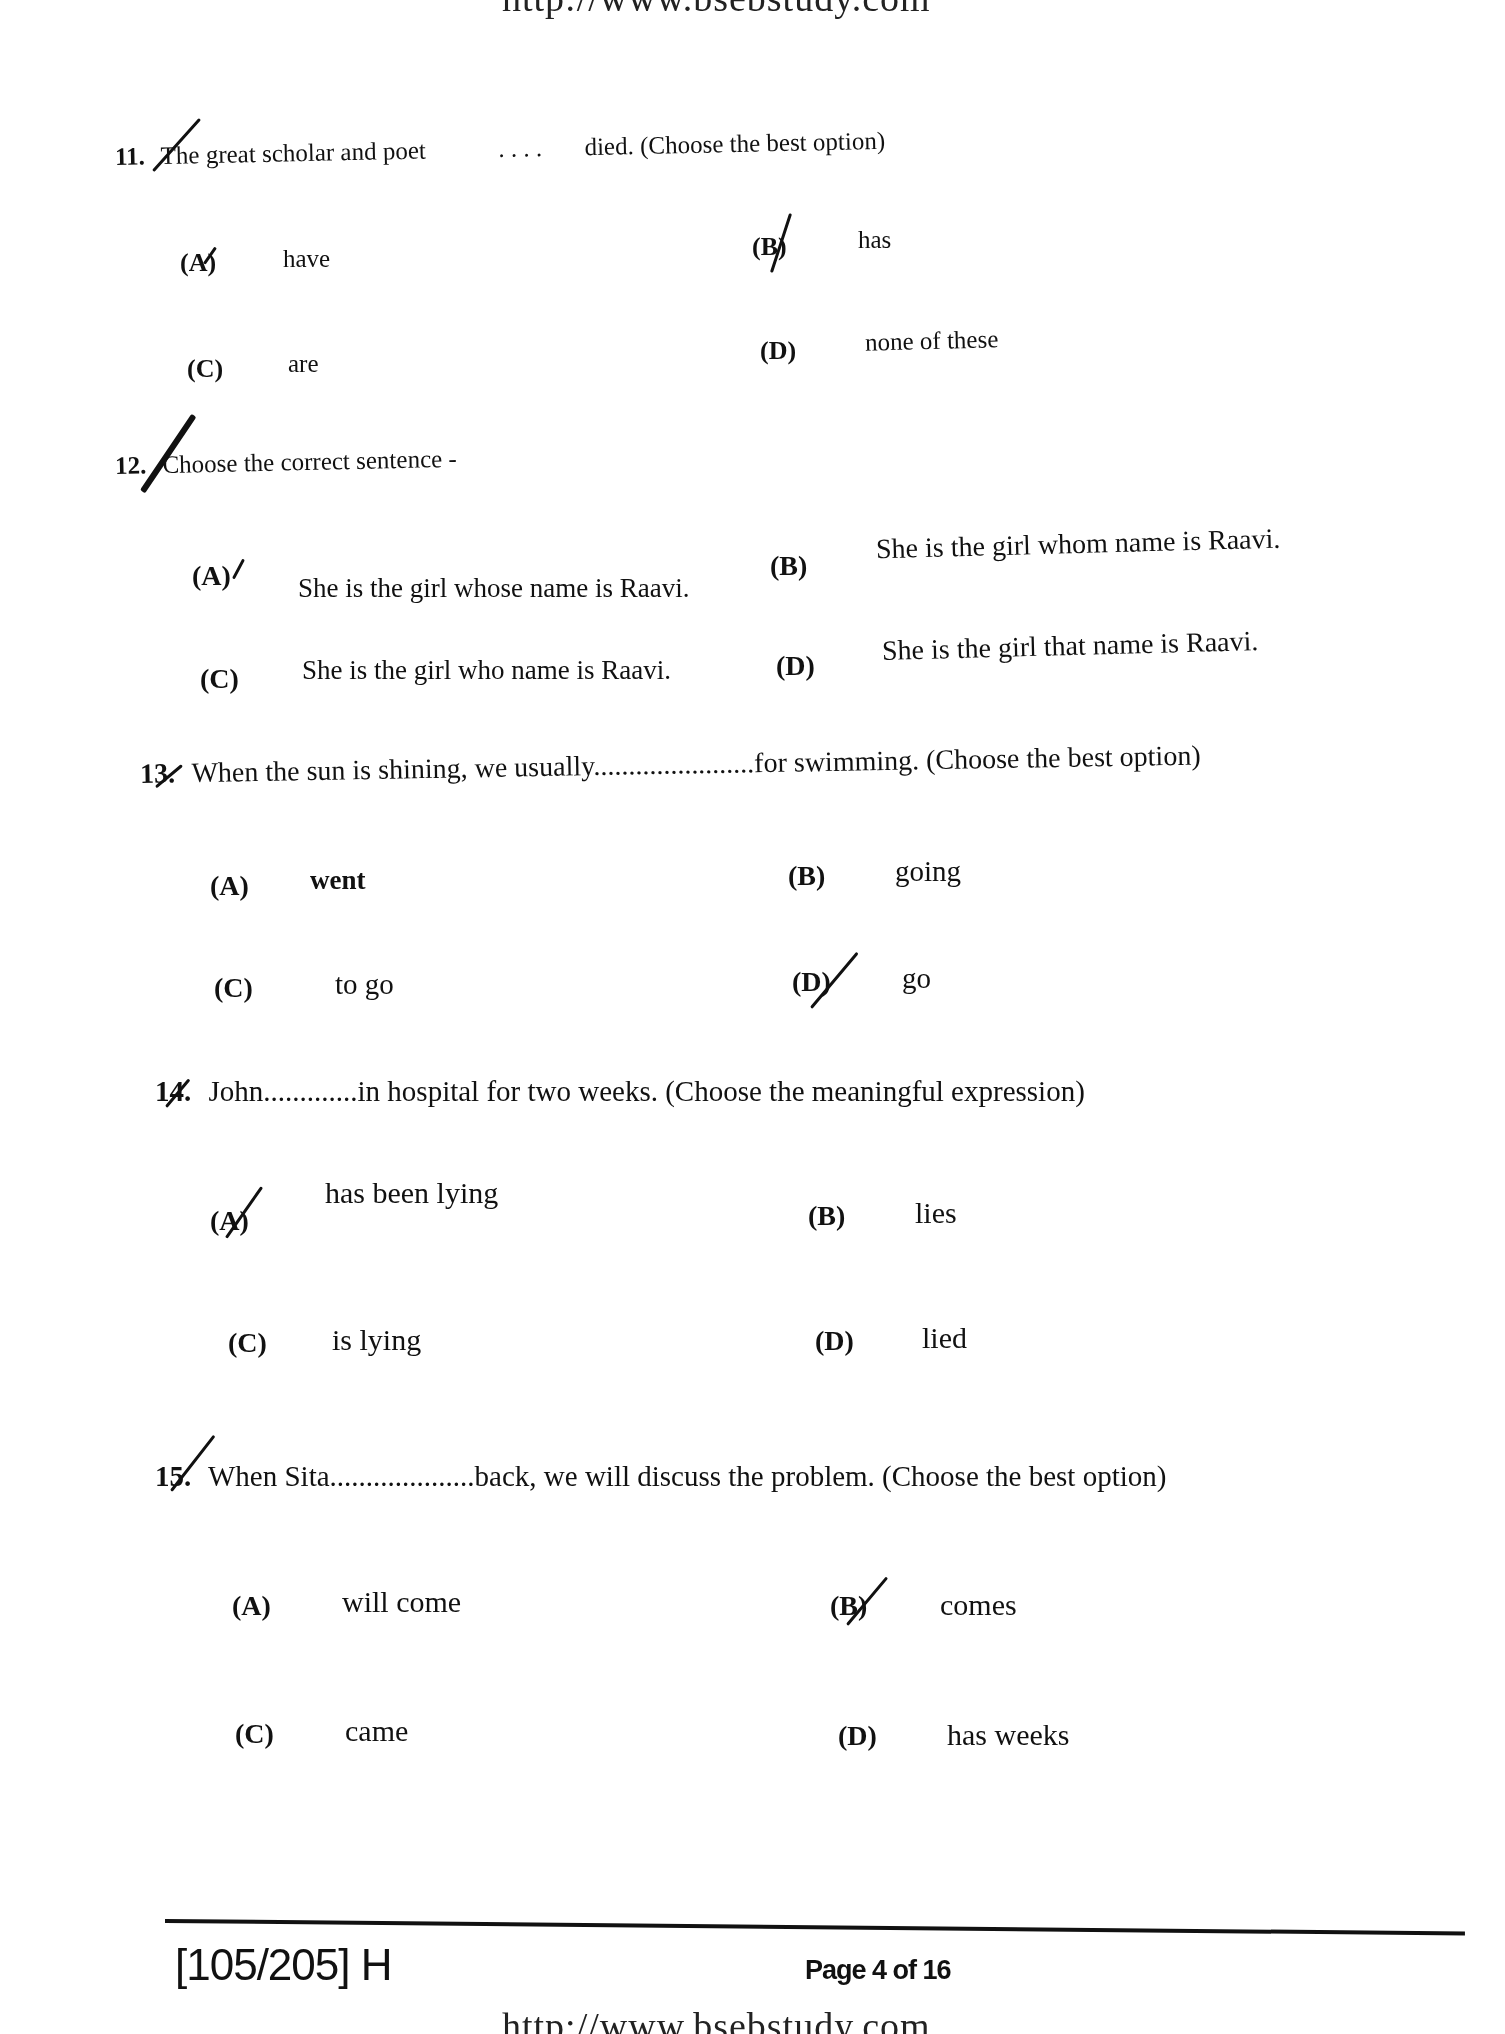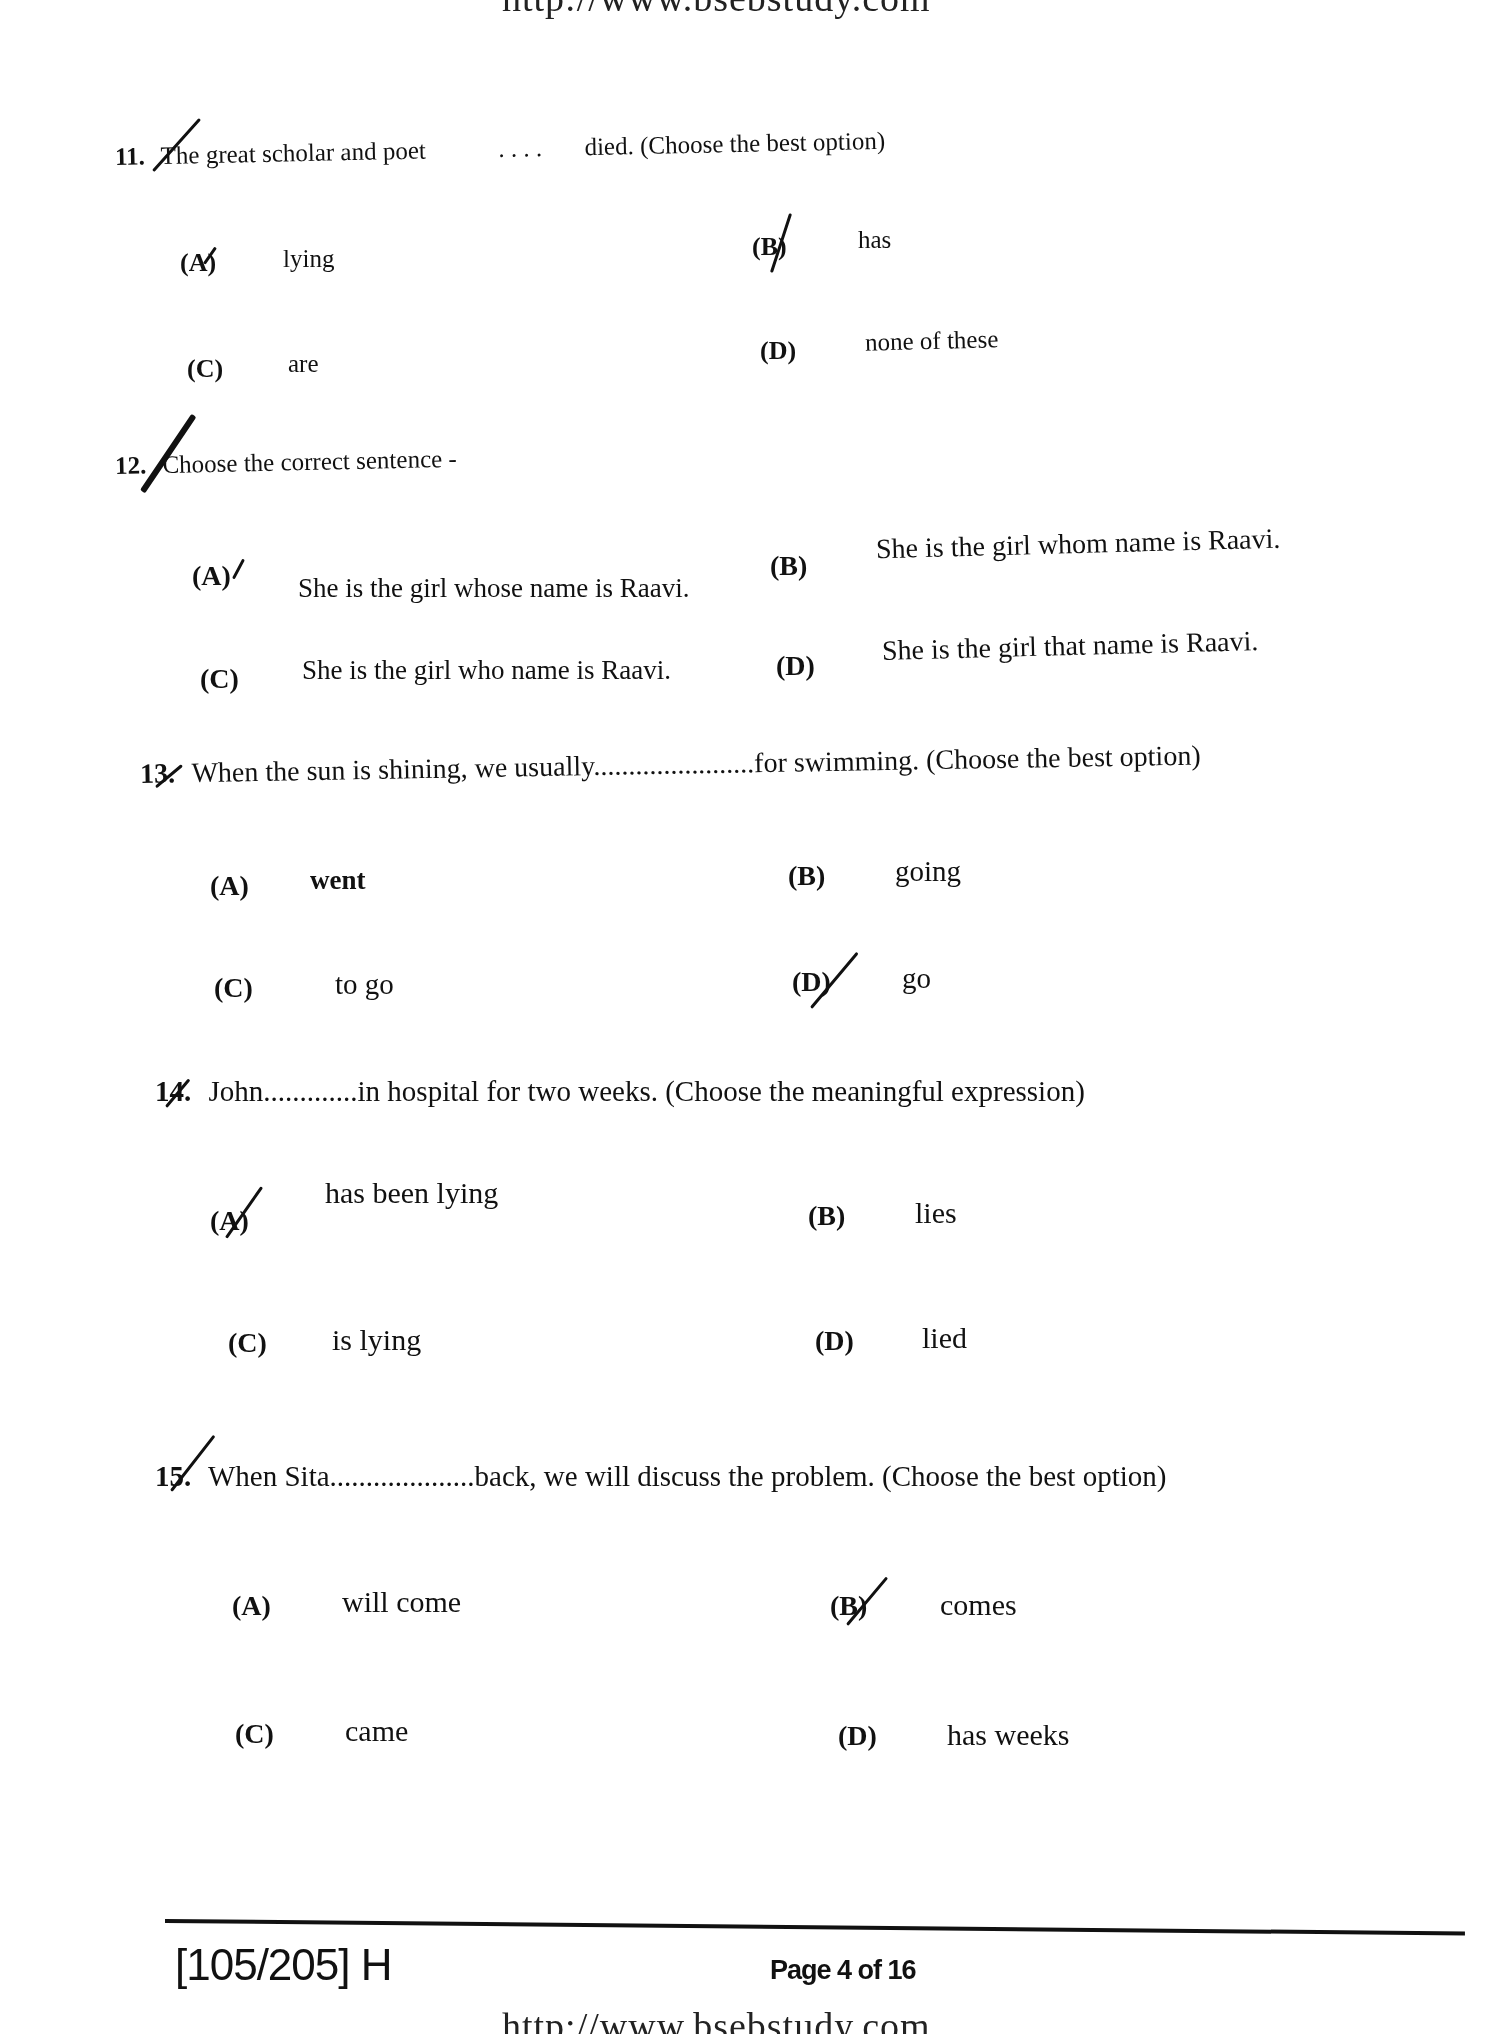--- a/index.html
+++ b/index.html
@@ -25,21 +25,21 @@
   <div class="tick" style="left:152px; top:100px; height:70px; transform:rotate(42deg);"></div>
   <div class="abs q" style="left:115px; top:143px; transform:rotate(-1.2deg); font-size:25px;">
     <span class="num">11.</span>
     <span>The great scholar and poet</span>
     <span style="display:inline-block;width:60px;"></span>
     <span>. . . .</span>
     <span style="display:inline-block;width:30px;"></span>
     <span>died. (Choose the best option)</span>
   </div>
   <div class="abs lbl" style="left:180px; top:248px; font-size:26px;">(A)</div>
-  <div class="abs opt" style="left:283px; top:245px; font-size:25px;">lying</div>
+  <div class="abs opt" style="left:283px; top:245px; font-size:25px;">have</div>
   <div class="tick" style="left:203px; top:243px; height:20px; transform:rotate(35deg);"></div>
 
   <div class="abs lbl" style="left:752px; top:232px; font-size:26px;">(B)</div>
   <div class="abs opt" style="left:858px; top:226px; font-size:25px;text-align:right;">has</div>
   <div class="tick" style="left:770px; top:210px; height:62px; transform:rotate(18deg);"></div>
 
   <div class="abs lbl" style="left:187px; top:354px; font-size:26px;">(C)</div>
   <div class="abs opt" style="left:288px; top:350px; font-size:25px;">are</div>
 
   <div class="abs lbl" style="left:760px; top:336px; font-size:26px;">(D)</div>
@@ -121,14 +121,14 @@
 
   <div class="abs lbl" style="left:235px; top:1718px;">(C)</div>
   <div class="abs opt" style="left:345px; top:1714px; font-size:30px;">came</div>
 
   <div class="abs lbl" style="left:838px; top:1720px;">(D)</div>
   <div class="abs opt" style="left:947px; top:1718px; font-size:30px;">has weeks</div>
 </div>
 
 <div class="footer-line"></div>
 <div class="abs code" style="left:175px; top:1940px;">[105/205] H</div>
-<div class="abs page" style="left:770px; top:1955px;">Page 4 of 16</div>
+<div class="abs page" style="left:805px; top:1955px;">Page 4 of 16</div>
 <div class="abs url" style="left:502px; top:2004px;">http://www.bsebstudy.com</div>
 
 </body></html>

